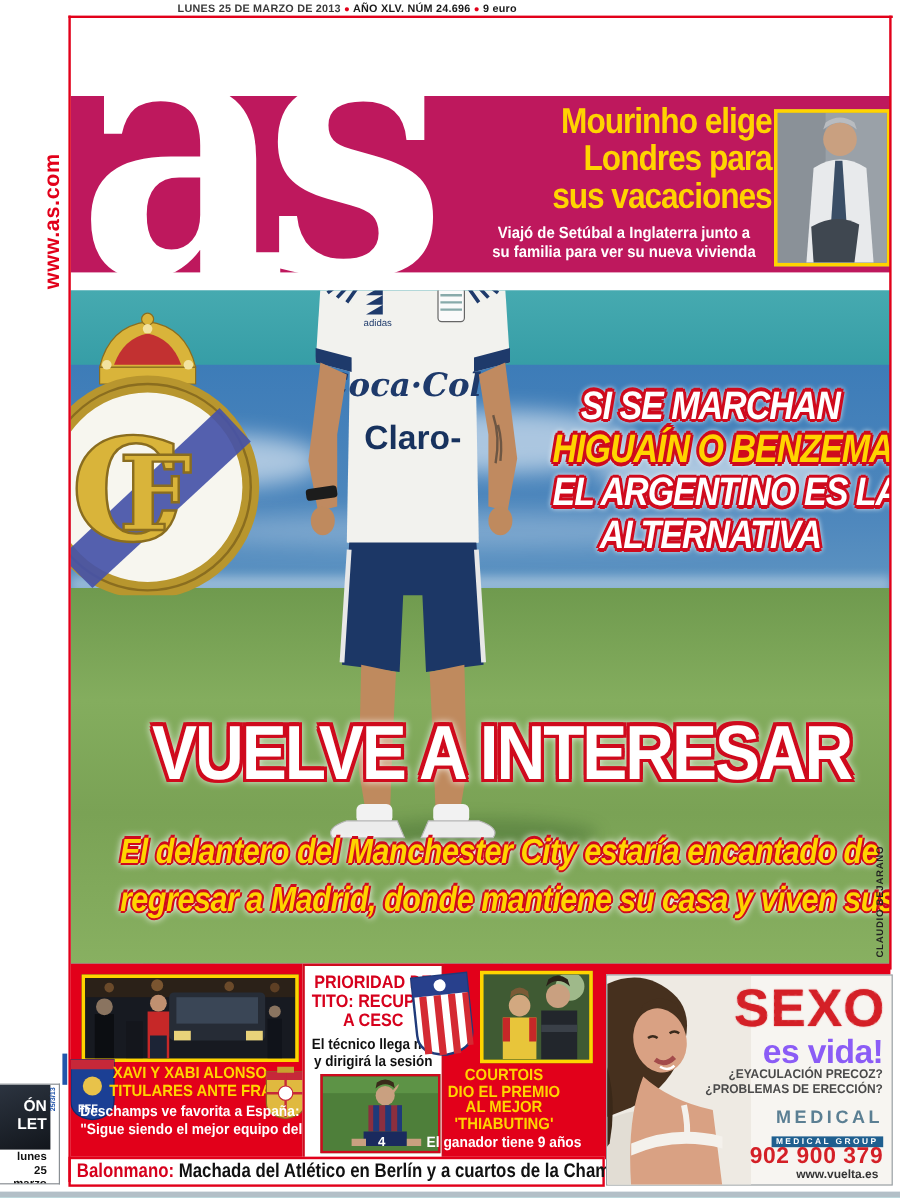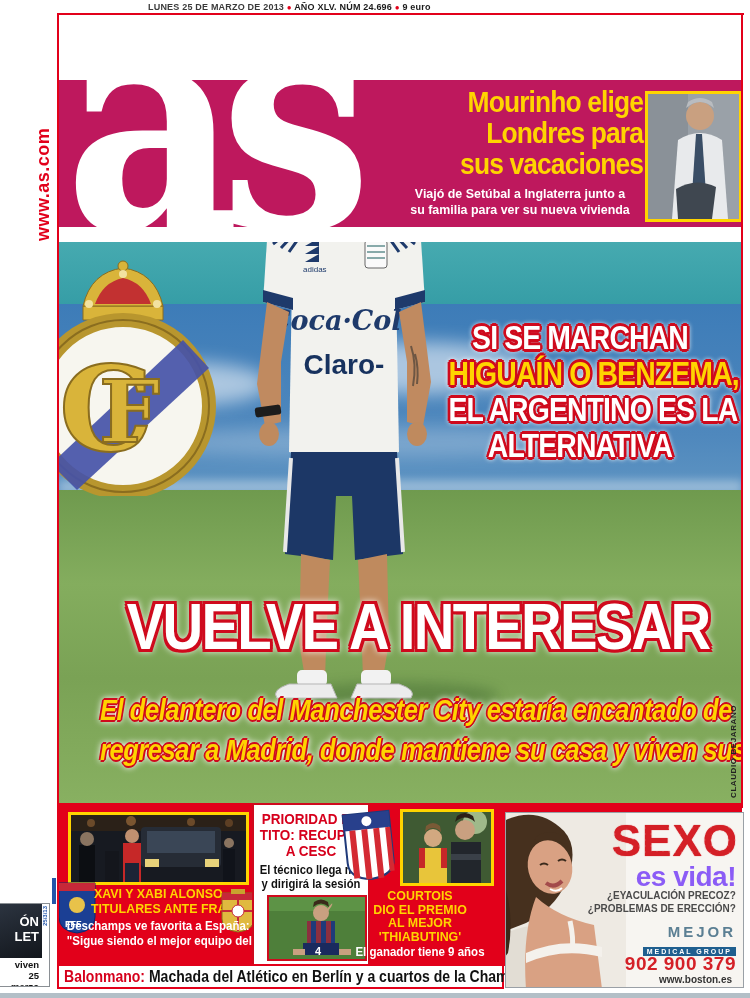--- a/index.html
+++ b/index.html
@@ -42,21 +42,21 @@
 .blob { position:absolute; background:rgba(255,255,255,.55); filter:blur(9px); border-radius:50%; }
 .ph-rail { position:absolute; left:0; top:238px; width:100%; height:14px; background:rgba(255,255,255,.35); filter:blur(4px); }
 .ph-grass { position:absolute; left:0; top:248px; width:100%; height:313px;
   background:linear-gradient(180deg,#6f9a4e,#84ad5e 30%,#7aa255 60%,#88b061),
   repeating-linear-gradient(88deg, rgba(255,255,255,.05) 0 60px, rgba(0,0,0,.04) 60px 120px); }
 .pl-shadow { position:absolute; left:240px; top:440px; width:200px; height:26px; background:rgba(20,60,20,.25); border-radius:50%; filter:blur(6px); }
 .crest { position:absolute; left:-36px; top:16px; z-index:2; }
 .player { position:absolute; left:150px; top:-120px; z-index:3; }
 
 
-.kicker { position:absolute; left:368px; top:78px; width:306px; text-align:center; z-index:4; font-weight:bold; font-size:33px; line-height:36px; letter-spacing:-1px; filter:drop-shadow(0 0 2px rgba(255,255,255,.75)); }
+.kicker { position:absolute; left:380px; top:78px; width:306px; text-align:center; z-index:4; font-weight:bold; font-size:33px; line-height:36px; letter-spacing:-1px; filter:drop-shadow(0 0 2px rgba(255,255,255,.75));font-style:italic; }
 .kicker div { transform:scaleX(.86); transform-origin:center; white-space:nowrap; }
 .k-w { color:#fff; text-shadow:-3px 0 0 #cf0a1d,3px 0 0 #cf0a1d,0 -3px 0 #cf0a1d,0 3px 0 #cf0a1d,-2px -2px 0 #cf0a1d,2px -2px 0 #cf0a1d,-2px 2px 0 #cf0a1d,2px 2px 0 #cf0a1d; }
 .k-y { color:#ffd400; text-shadow:-3px 0 0 #cf0a1d,3px 0 0 #cf0a1d,0 -3px 0 #cf0a1d,0 3px 0 #cf0a1d,-2px -2px 0 #cf0a1d,2px -2px 0 #cf0a1d,-2px 2px 0 #cf0a1d,2px 2px 0 #cf0a1d; }
 .h1 { position:absolute; left:0; top:250px; width:100%; text-align:center; z-index:4; font-weight:bold; font-size:110px; line-height:112px; letter-spacing:-4px; color:#ffd400; white-space:nowrap;
   text-shadow:-4px 0 0 #cf0a1d,4px 0 0 #cf0a1d,0 -4px 0 #cf0a1d,0 4px 0 #cf0a1d,-3px -3px 0 #cf0a1d,3px -3px 0 #cf0a1d,-3px 3px 0 #cf0a1d,3px 3px 0 #cf0a1d;
   filter:drop-shadow(0 0 3px rgba(255,255,255,.8)); }
 .h1 span { display:inline-block; transform:scaleX(.85); transform-origin:center; }
 .h2 { position:absolute; left:0; top:352px; width:100%; text-align:center; z-index:4; font-weight:bold; font-size:64px; line-height:66px; letter-spacing:-2px; color:#fff; white-space:nowrap;
   text-shadow:-3px 0 0 #cf0a1d,3px 0 0 #cf0a1d,0 -3px 0 #cf0a1d,0 3px 0 #cf0a1d,-3px -3px 0 #cf0a1d,3px -3px 0 #cf0a1d,-3px 3px 0 #cf0a1d,3px 3px 0 #cf0a1d;
   filter:drop-shadow(0 0 3px rgba(255,255,255,.8));padding-left:28px; }
@@ -359,39 +359,39 @@
       <path d="M64,108 q4,18 2,30" stroke="#f4f1ec" stroke-width="5" fill="none"></path>
     </svg>
     <div class="ad-right">
       <div class="sexo">SEXO</div>
       <div class="esvida">es vida!</div>
       <div class="adq">
         <div>¿EYACULACIÓN PRECOZ?</div>
         <div>¿PROBLEMAS DE ERECCIÓN?</div>
       </div>
       <div class="boston">
-        <div class="b1">MEJOR</div>
+        <div class="b1">MEDICAL</div>
         <div class="b2">MEDICAL GROUP</div>
       </div>
       <div class="ad-phone">902 900 379</div>
-      <div class="ad-web">www.boston.es</div>
+      <div class="ad-web">www.vuelta.es</div>
     </div>
   </div>
 
   <div class="abs strip">
     <span class="in"><span class="lab">Balonmano:</span><span> Machada del Atlético en Berlín y a cuartos de la Champions</span></span>
   </div>
 
   <div class="abs promo">
     <div class="promo-img">
       <div>ÓN</div>
       <div>LET</div>
     </div>
     <div class="promo-date">
-      <div>viven</div>
+      <div>lunes</div>
       <div>25 marzo</div>
     </div>
     <div class="promo-side vert">25/3/13</div>
   </div>
   <div class="abs regmark"></div>
   <div class="abs pagefoot"></div>
 
 </div>
 
 </body></html>

